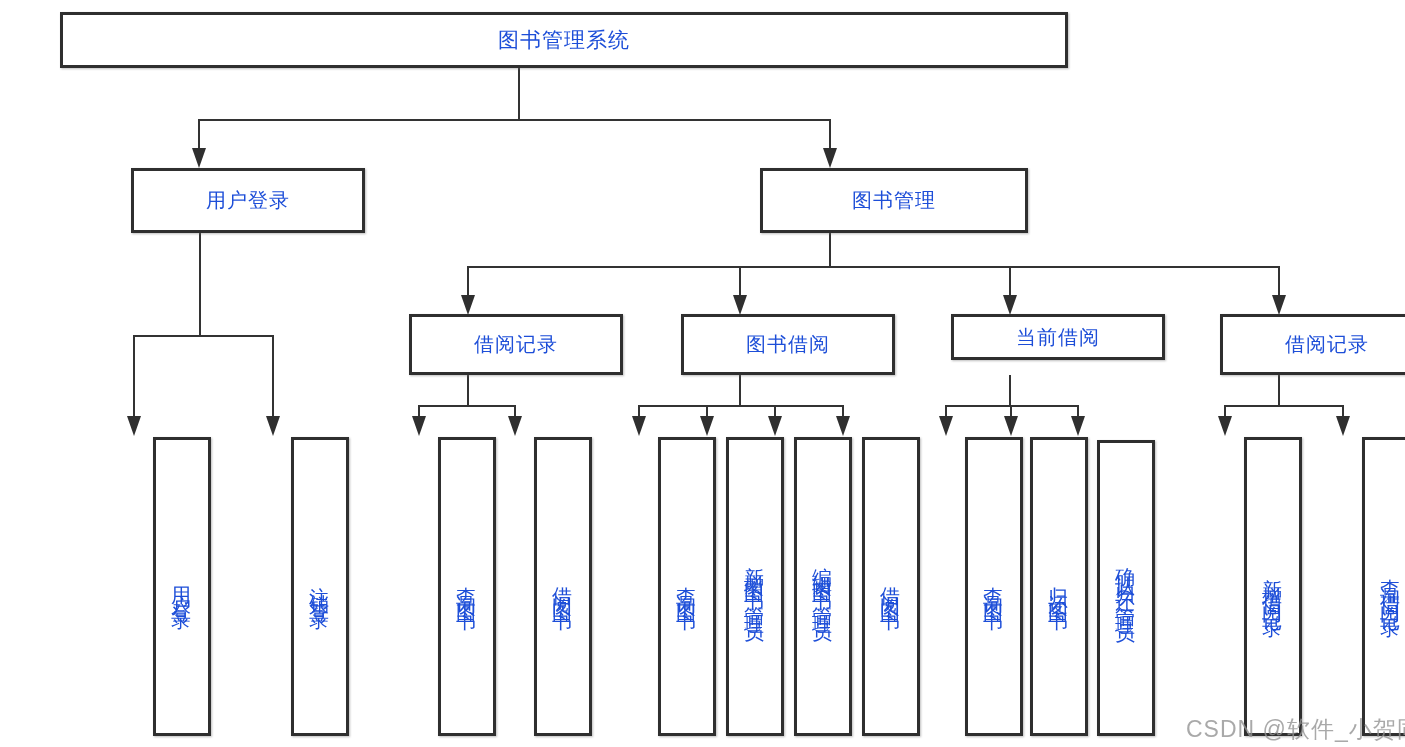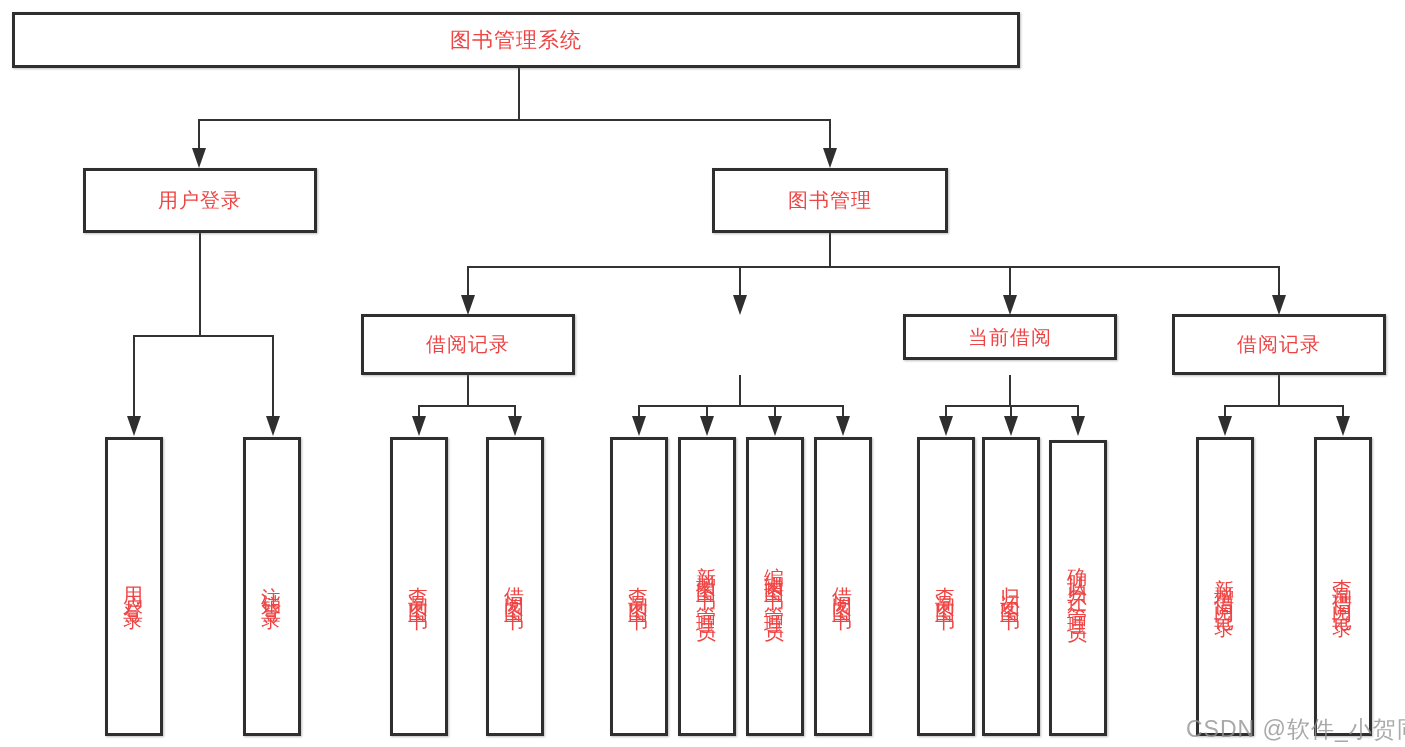--- a/index.html
+++ b/index.html
@@ -12,25 +12,26 @@
   }
   .box{
     position:absolute;
     box-sizing:border-box;
     background:#ffffff;
     border:3px solid #2f2f2f;
     box-shadow:1px 1px 2px rgba(110,110,110,0.45);
     display:flex;
     align-items:center;
     justify-content:center;
-    color:#ef4444;
+    color:#1d4ed8;
     font-size:20px;
     letter-spacing:1px;
     text-align:center;
     z-index:2;
+    margin-left:48px;
   }
   .vbox{
     writing-mode:vertical-rl;
     text-orientation:mixed;
     letter-spacing:8px;
     padding:6px 0;
     font-size:20px;
   }
   .hline,.vline{position:absolute;background:#333333;z-index:1;}
   .hline{height:2px;}
@@ -59,41 +60,42 @@
   <div class="box" style="left:12px;top:12px;width:1008px;height:56px;font-size:21px;">图书管理系统</div>
 
   <div class="vline" style="left:518px;top:66px;height:55px;"></div>
   <div class="hline" style="left:198px;top:119px;width:633px;"></div>
   <div class="vline" style="left:198px;top:119px;height:30px;"></div>
   <div class="arr" style="left:192px;top:148px;"></div>
   <div class="vline" style="left:829px;top:119px;height:30px;"></div>
   <div class="arr" style="left:823px;top:148px;"></div>
 
   <div class="box" style="left:83px;top:168px;width:234px;height:65px;">用户登录</div>
-  <div class="box" style="left:712px;top:168px;width:236px;height:65px;">图书管理</div>
+  <div class="box" style="left:712px;top:168px;width:268px;height:65px;">图书管理</div>
 
   <div class="vline" style="left:199px;top:233px;height:104px;"></div>
   <div class="hline" style="left:133px;top:335px;width:141px;"></div>
   <div class="vline" style="left:133px;top:335px;height:81px;"></div>
   <div class="arr" style="left:127px;top:416px;"></div>
   <div class="vline" style="left:272px;top:335px;height:81px;"></div>
   <div class="arr" style="left:266px;top:416px;"></div>
 
   <div class="vline" style="left:829px;top:233px;height:35px;"></div>
   <div class="hline" style="left:467px;top:266px;width:813px;"></div>
   <div class="vline" style="left:467px;top:266px;height:30px;"></div>
   <div class="arr" style="left:461px;top:295px;"></div>
   <div class="vline" style="left:739px;top:266px;height:30px;"></div>
   <div class="arr" style="left:733px;top:295px;"></div>
   <div class="vline" style="left:1009px;top:266px;height:30px;"></div>
   <div class="arr" style="left:1003px;top:295px;"></div>
   <div class="vline" style="left:1278px;top:266px;height:30px;"></div>
   <div class="arr" style="left:1272px;top:295px;"></div>
 
   <div class="box" style="left:361px;top:314px;width:214px;height:61px;">借阅记录</div>
+  <div class="box" style="left:633px;top:314px;width:214px;height:61px;">图书借阅</div>
   <div class="box" style="left:903px;top:314px;width:214px;height:46px;">当前借阅</div>
   <div class="box" style="left:1172px;top:314px;width:214px;height:61px;">借阅记录</div>
 
   <div class="vline" style="left:467px;top:375px;height:32px;"></div>
   <div class="hline" style="left:418px;top:405px;width:98px;"></div>
   <div class="vline" style="left:418px;top:405px;height:12px;"></div>
   <div class="arr" style="left:412px;top:416px;"></div>
   <div class="vline" style="left:514px;top:405px;height:12px;"></div>
   <div class="arr" style="left:508px;top:416px;"></div>
 

